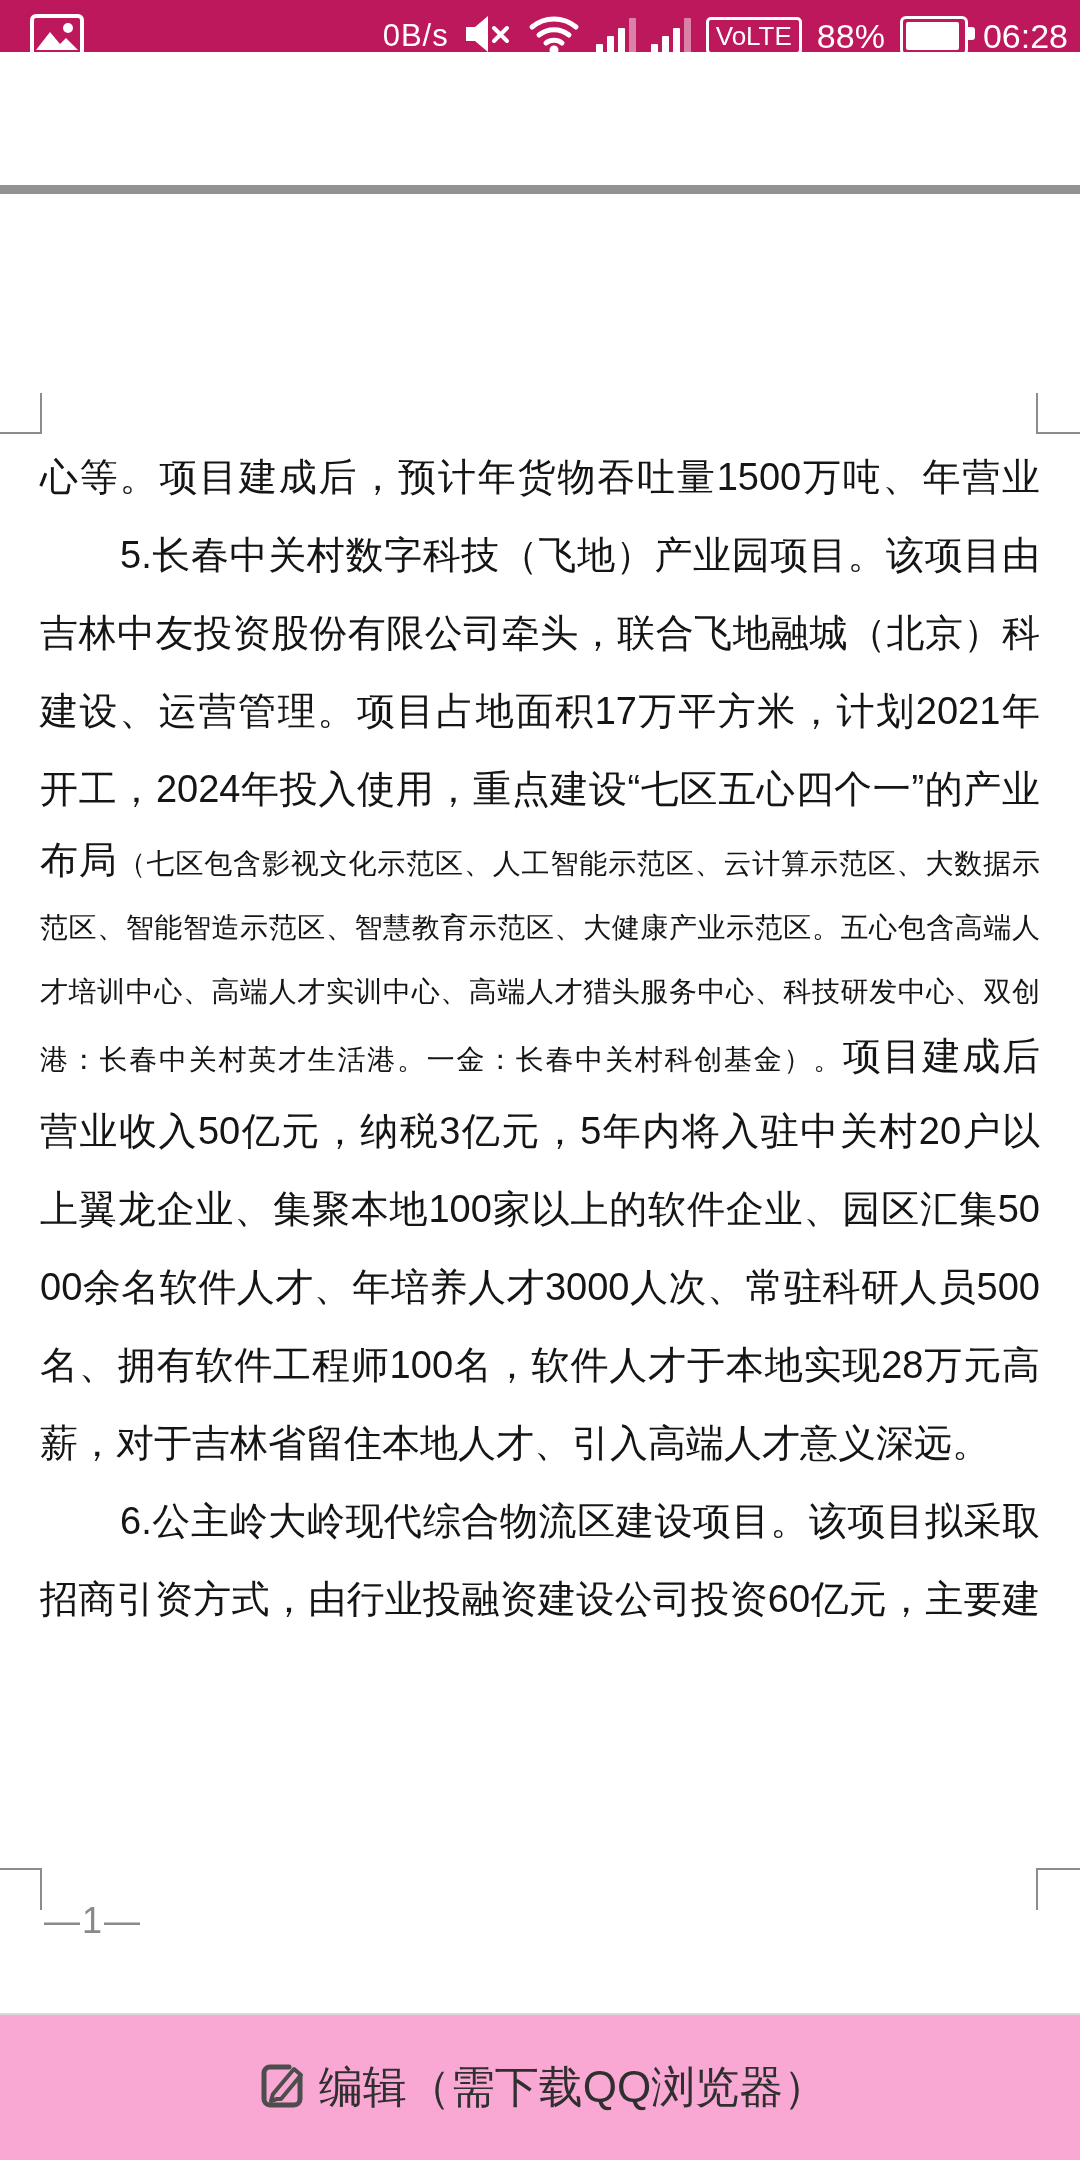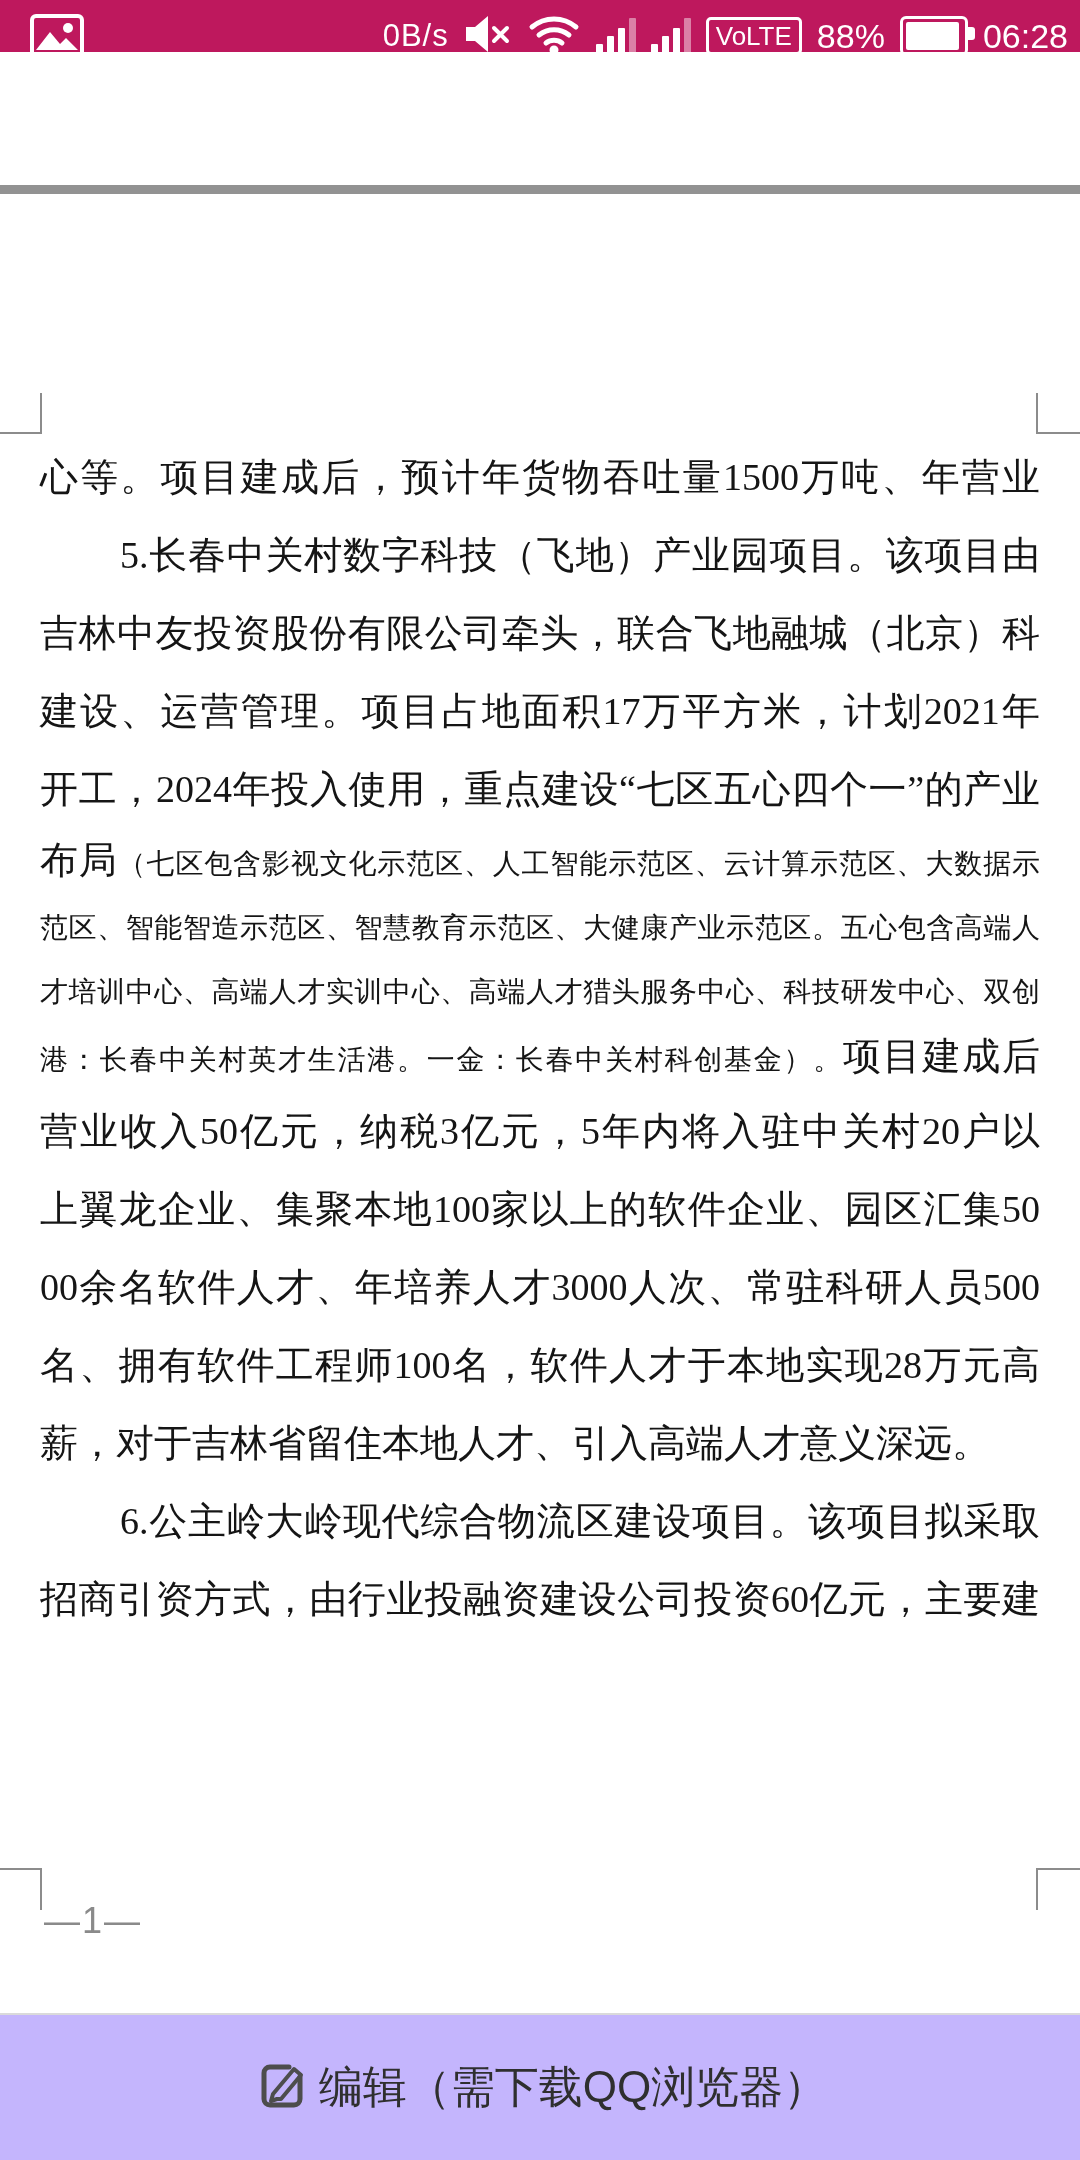--- a/index.html
+++ b/index.html
@@ -26,30 +26,30 @@
   .band{position:absolute;top:185px;left:0;right:0;height:9px;background:#929292;}
   
   .mark{position:absolute;}
   .mark.tl{left:0;top:393px;width:40px;height:39px;border-right:2px solid #8c8c8c;border-bottom:2px solid #8c8c8c;}
   .mark.tr{right:0;top:393px;width:42px;height:39px;border-left:2px solid #8c8c8c;border-bottom:2px solid #8c8c8c;}
   .mark.bl{left:0;top:1868px;width:40px;height:40px;border-right:2px solid #8c8c8c;border-top:2px solid #8c8c8c;}
   .mark.br{right:0;top:1868px;width:42px;height:40px;border-left:2px solid #8c8c8c;border-top:2px solid #8c8c8c;}
   
   .doc{position:absolute;left:40px;top:438px;width:1000px;color:#151515;}
   .line{text-align:left;}
-  .line.lg{font-size:38px;line-height:78px;font-family:Liberation Serif, serif;}
+  .line.lg{font-size:38px;line-height:78px;}
   .line.sm{font-size:28px;line-height:64px;}
   .line.just{text-align:justify;text-align-last:justify;}
   .line.indent{text-indent:80px;}
   .line .seg-lg{font-size:38px;}
   .line .seg-sm{font-size:28px;}
   .page-num{position:absolute;left:44px;top:1900px;font-size:36px;color:#8a8a8a;letter-spacing:2px;}
   
   .bottom-bar{
-    position:absolute;left:0;right:0;bottom:0;height:145px;background:#c4b5fd;
+    position:absolute;left:0;right:0;bottom:0;height:145px;background:#f9a8d4;
     border-top:2px solid #dadada;display:flex;align-items:center;justify-content:center;gap:8px;
     cursor:pointer;
   }
   .edit-label{font-size:44px;color:#2f2f2f;}
 </style>
 </head>
 <body>
 
 <div class="screen">
 

